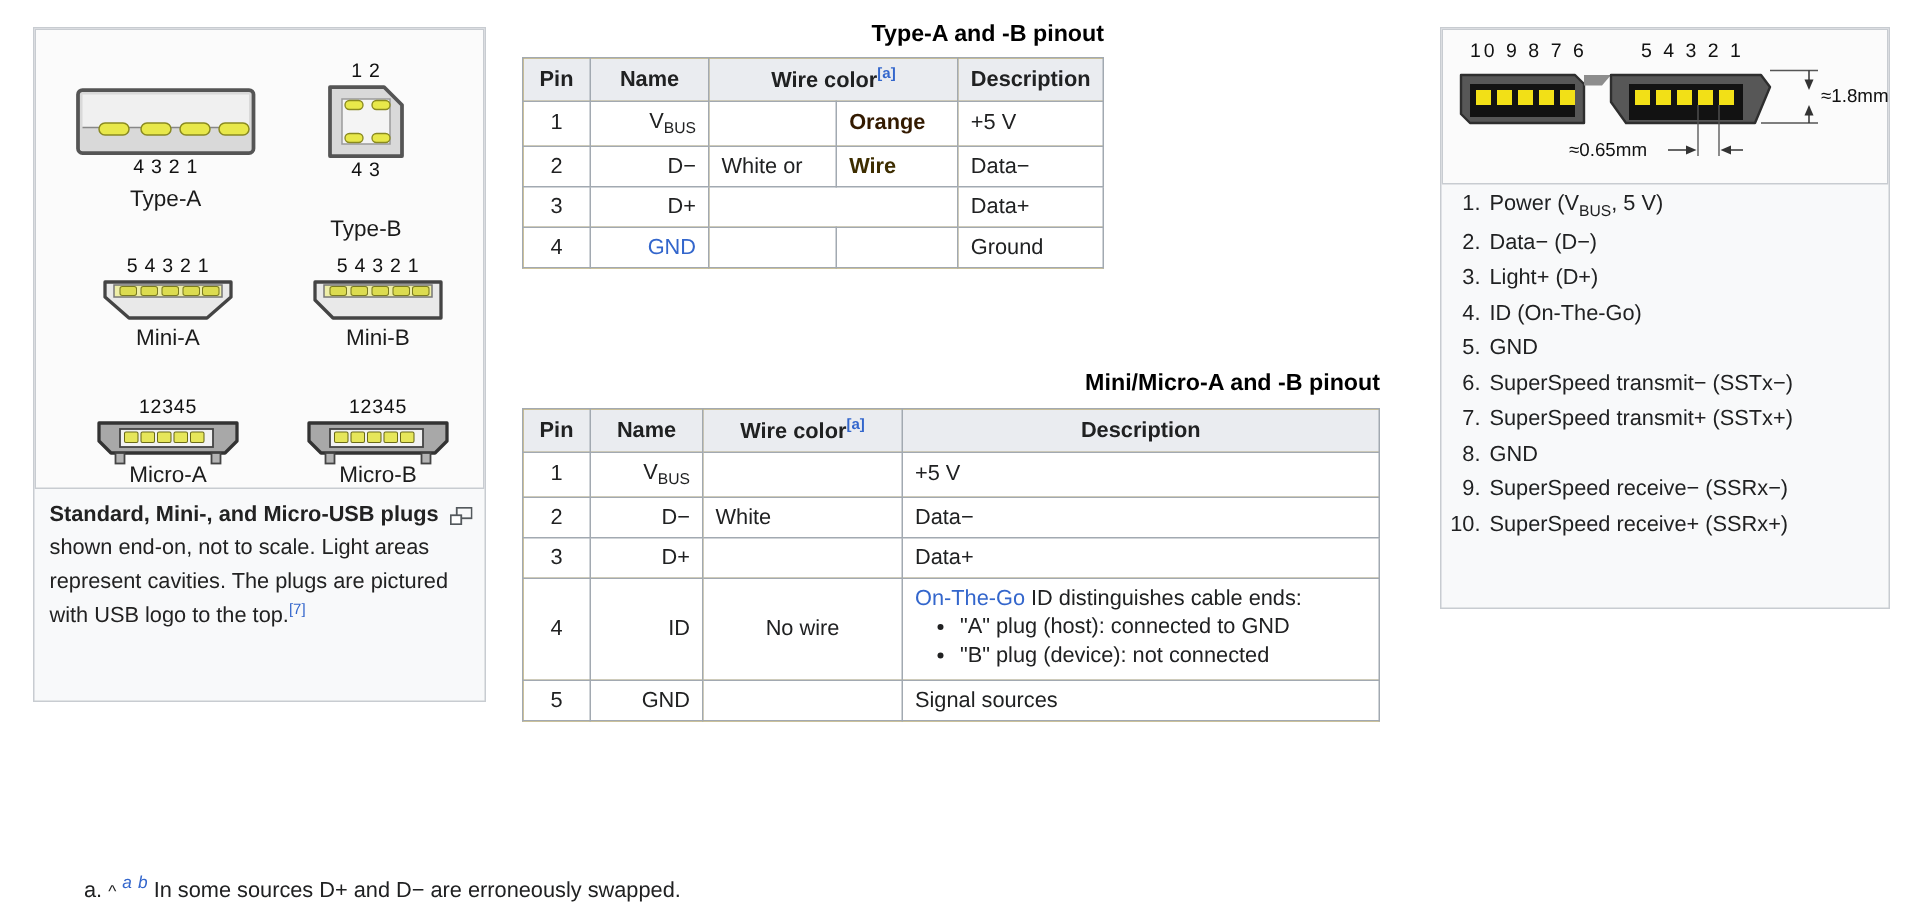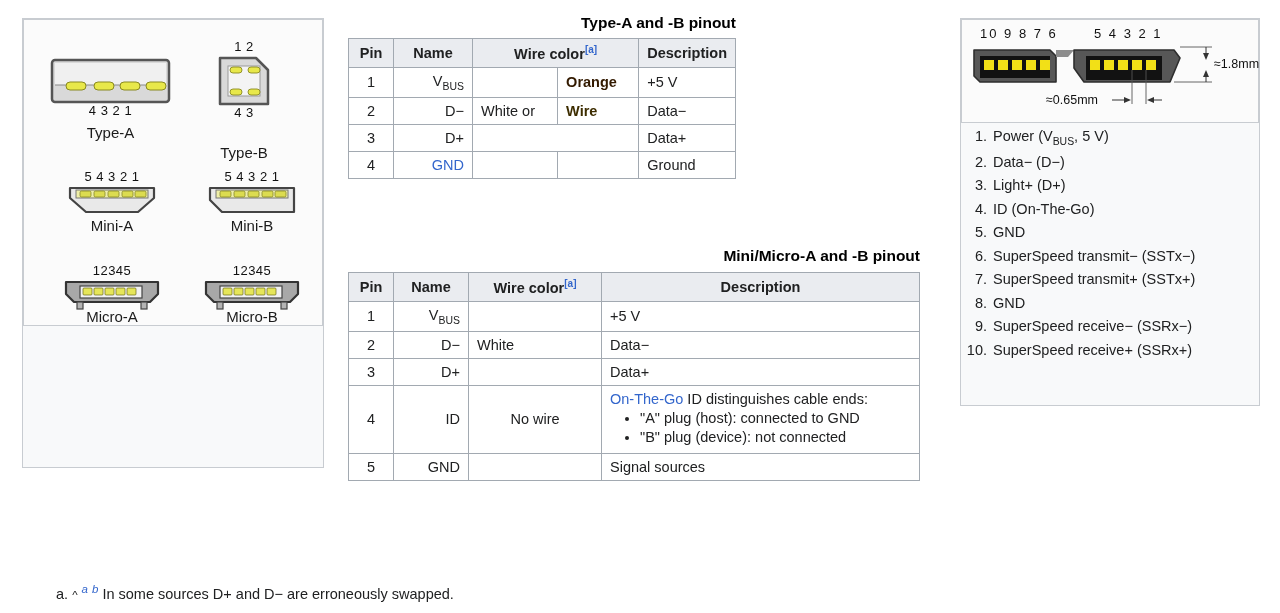--- a/index.html
+++ b/index.html
@@ -263,20 +263,29 @@
 
       <div class="conn-cell" style="left:182px; top:244px; width:92px;">
         <div class="pin-nums">12345</div>
       </div>
       <div class="conn-cell" style="left:176px; top:286px; width:104px;">
         <div class="conn-label">Micro-B</div>
       </div>
     </div>
   </div>
 
+  <div class="thumb-caption">
+    <span class="magnify-icon">
+      <svg viewBox="0 0 15 12" width="15" height="12">
+        <rect x="4.5" y="0.5" width="10" height="7" fill="none" stroke="#54595d" stroke-width="1.2"></rect>
+        <rect x="0.5" y="5.5" width="7" height="6" fill="#fff" stroke="#54595d" stroke-width="1.2"></rect>
+      </svg>
+    </span>
+    <b>Standard, Mini-, and Micro-USB plugs</b><span> shown end-on, not to scale. Light areas represent cavities. The plugs are pictured with USB logo to the top.</span><sup class="sup-ref">[7]</sup>
+  </div>
 </div>
 
 <div class="tbl-title" style="left:348px; top:14px; width:388px;">Type-A and -B pinout</div>
 
 <table class="wikitable" id="table1" style="left:348px; top:38px; width:388px;">
   <thead>
     <tr>
       <th class="c-pin">Pin</th>
       <th style="width:62px">Name</th>
       <th colspan="2" style="width:160px"><span>Wire color</span><sup class="sup-ref">[a]</sup></th>

